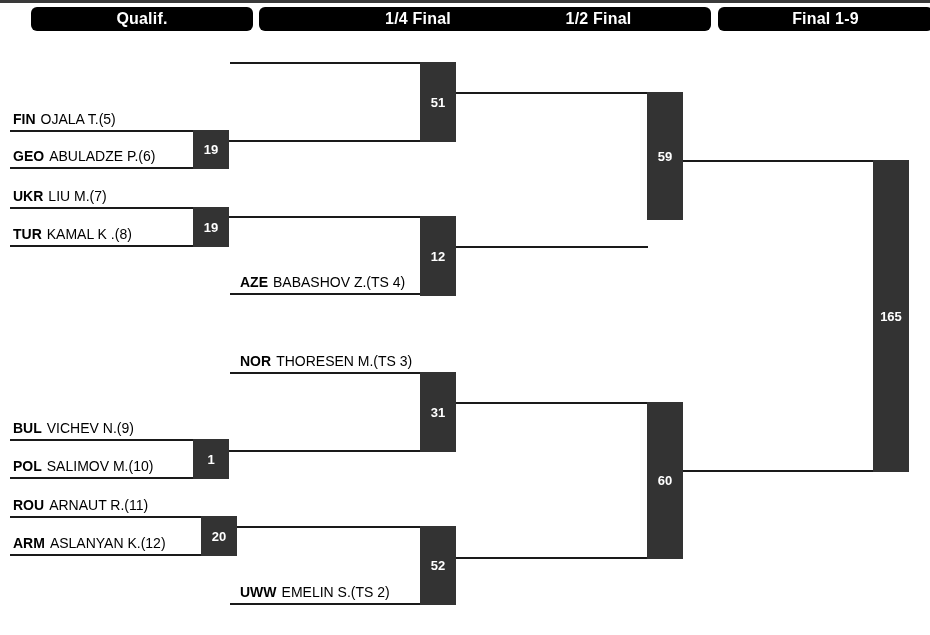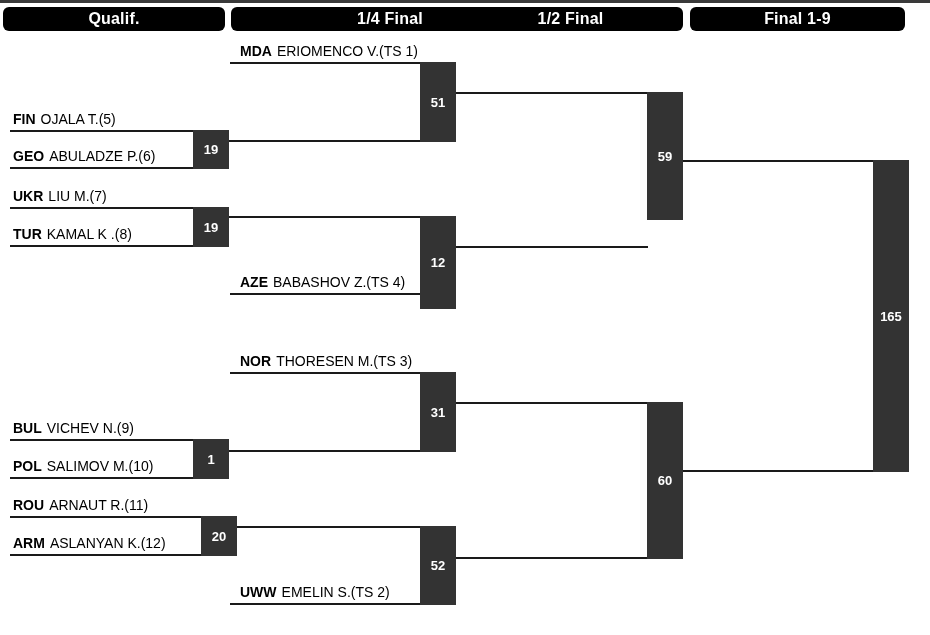--- a/index.html
+++ b/index.html
@@ -14,20 +14,21 @@
     position: absolute; left: 0; top: 0; width: 930px; height: 3px;
     background: #3a3a3a;
   }
   .pill {
     position: absolute; top: 7px; height: 24px;
     background: var(--pill, #000000);
     border-radius: 6px;
     color: #ffffff; font-size: 16px; font-weight: bold;
     display: flex; align-items: center; justify-content: center;
     letter-spacing: 0.2px;
+    margin-left: 28px;
   }
   .hl {
     position: absolute; height: 2px;
     background: var(--line, #1a1a1a);
   }
   .mbox {
     position: absolute; width: 36px;
     background: var(--box, #333333);
     color: #ffffff; font-size: 13px; font-weight: bold;
     display: flex; align-items: center; justify-content: center;
@@ -70,24 +71,20 @@
   <div class="hl" style="left:230px; top:603px; width:226px;"></div>
 
   <div class="hl" style="left:456px; top:92px; width:192px;"></div>
   <div class="hl" style="left:456px; top:246px; width:192px;"></div>
   <div class="hl" style="left:456px; top:402px; width:191px;"></div>
   <div class="hl" style="left:456px; top:557px; width:191px;"></div>
 
   <div class="hl" style="left:683px; top:160px; width:190px;"></div>
   <div class="hl" style="left:683px; top:470px; width:190px;"></div>
 
-  <div class="player" style="left:240px; top:43px;">
-    <span class="noc">MDA</span>
-    <span>ERIOMENCO V.(TS 1)</span>
-  </div>
   <div class="player" style="left:13px; top:111px;">
     <span class="noc">FIN</span>
     <span>OJALA T.(5)</span>
   </div>
   <div class="player" style="left:13px; top:148px;">
     <span class="noc">GEO</span>
     <span>ABULADZE P.(6)</span>
   </div>
   <div class="player" style="left:13px; top:188px;">
     <span class="noc">UKR</span>
@@ -125,21 +122,21 @@
     <span class="noc">UWW</span>
     <span>EMELIN S.(TS 2)</span>
   </div>
 
   <div class="mbox" style="left:193px; top:130px; height:39px;">19</div>
   <div class="mbox" style="left:193px; top:207px; height:40px;">19</div>
   <div class="mbox" style="left:193px; top:439px; height:40px;">1</div>
   <div class="mbox" style="left:193px; top:516px; height:40px;margin-left:8px;">20</div>
 
   <div class="mbox" style="left:420px; top:62px; height:80px;">51</div>
-  <div class="mbox" style="left:420px; top:216px; height:93px;">12</div>
+  <div class="mbox" style="left:420px; top:216px; height:80px;">12</div>
   <div class="mbox" style="left:420px; top:372px; height:80px;">31</div>
   <div class="mbox" style="left:420px; top:526px; height:79px;">52</div>
 
   <div class="mbox" style="left:647px; top:92px; height:128px;">59</div>
   <div class="mbox" style="left:647px; top:402px; height:157px;">60</div>
 
   <div class="mbox" style="left:873px; top:160px; height:312px;">165</div>
 
 </div>
 

